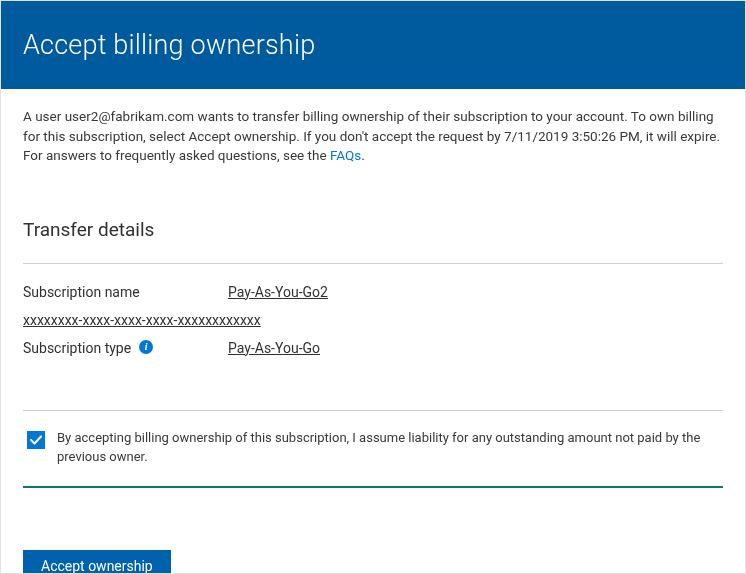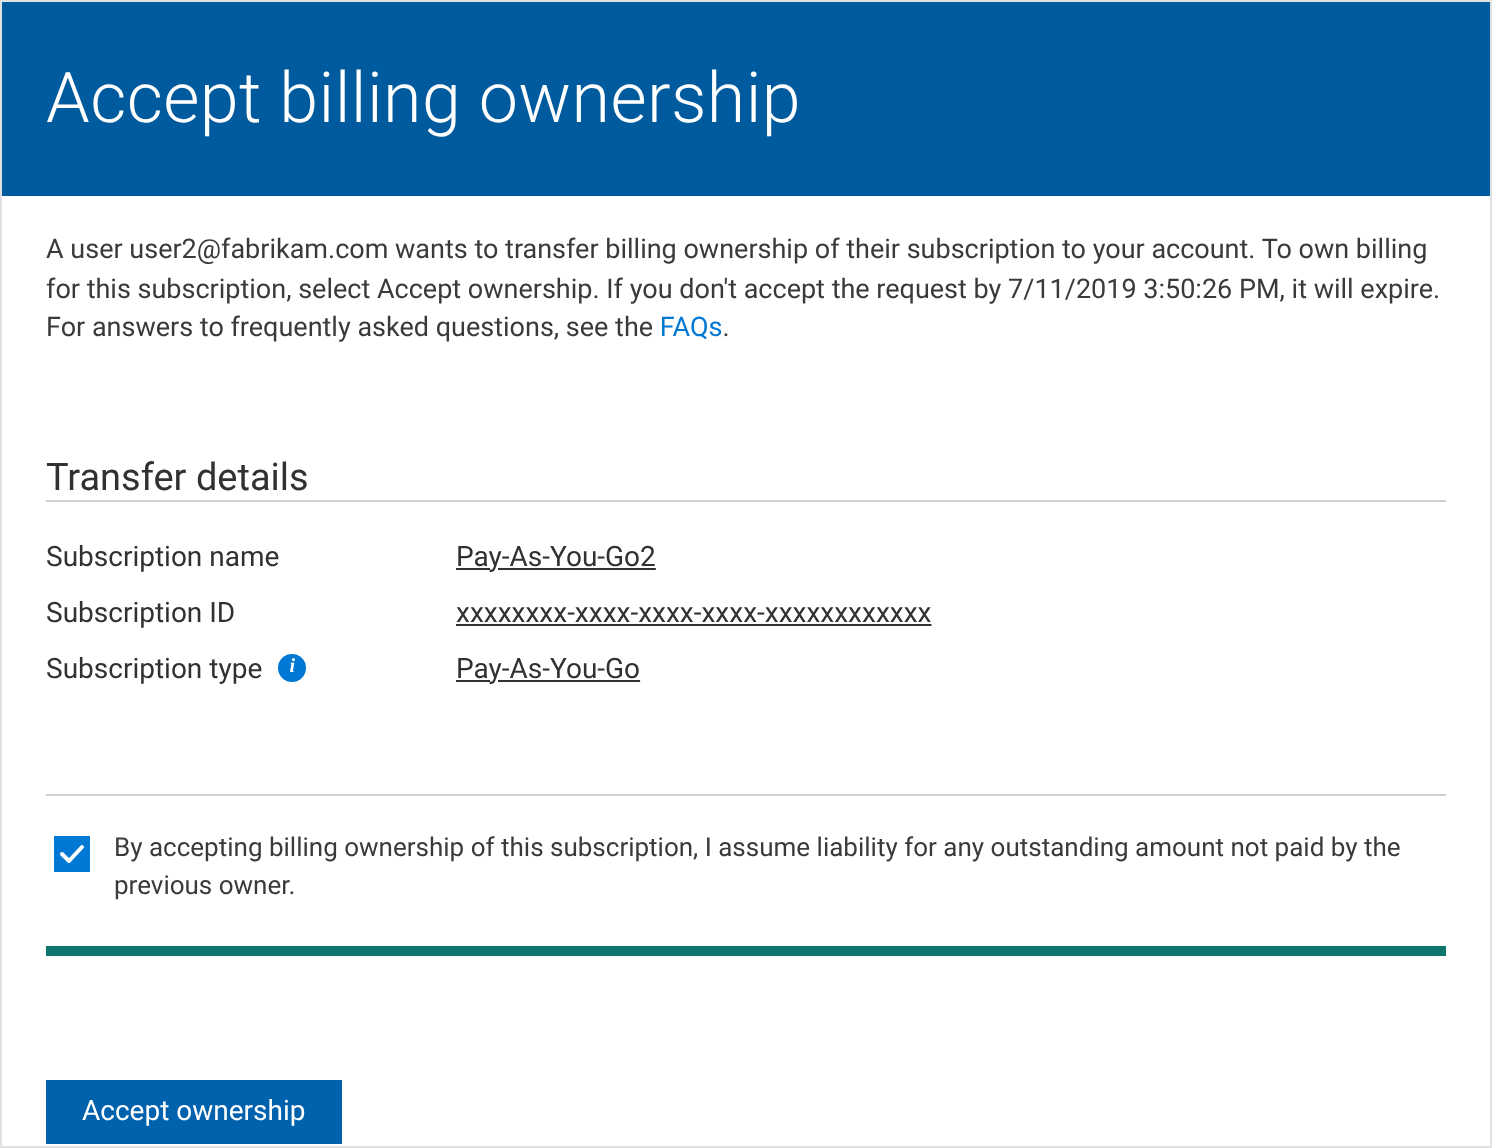--- a/index.html
+++ b/index.html
@@ -12,41 +12,41 @@
     height: 574px;
     border: 1px solid #e1e1e1;
   }
   .header {
     background: #005a9e;
     color: #fff;
     padding: 28px 22px 28px 22px;
   }
   .header h1 {
     font-weight: 300;
-    font-size: 35px;
+    font-size: 27px;
     letter-spacing: 0.2px;
   }
   .content {
     padding: 18px 22px 0 22px;
   }
   .intro {
     font-size: 13.5px;
     line-height: 1.45;
     color: #3b3a39;
     margin-bottom: 52px;
   }
   .intro a {
     color: #0078d4;
     text-decoration: none;
   }
   .section-title {
     font-size: 19px;
     font-weight: 400;
     color: #323130;
-    padding-bottom: 0;
+    padding-bottom: 22px;
     border-bottom: 1px solid #cfcfcf;
     margin-bottom: 14px;
   }
   .detail-row {
     display: flex;
     align-items: center;
     font-size: 14px;
     color: #323130;
     padding: 6px 0;
   }
@@ -71,21 +71,21 @@
     align-items: center;
     justify-content: center;
     font-size: 10px;
     font-weight: 700;
     font-style: italic;
     font-family: Georgia, serif;
     line-height: 1;
   }
   .consent-block {
     border-top: 1px solid #cfcfcf;
-    border-bottom: 5px solid #0f766e;
+    border-bottom: 2px solid #0f766e;
     margin-top: 48px;
     padding: 18px 4px 20px 4px;
     display: flex;
     align-items: flex-start;
     gap: 12px;
   }
   .checkbox {
     width: 18px;
     height: 18px;
     background: #0078d4;
@@ -136,23 +136,20 @@
   <h2 class="section-title">Transfer details</h2>
 
   <div class="detail-row">
     <div class="detail-label">
       <span>Subscription name</span>
     </div>
     <div class="detail-value">Pay-As-You-Go2</div>
   </div>
 
   <div class="detail-row">
-    <div class="detail-label">
-      <span>Subscription ID</span>
-    </div>
     <div class="detail-value">xxxxxxxx-xxxx-xxxx-xxxx-xxxxxxxxxxxx</div>
   </div>
 
   <div class="detail-row">
     <div class="detail-label">
       <span>Subscription type</span>
       <span class="info-icon">i</span>
     </div>
     <div class="detail-value">Pay-As-You-Go</div>
   </div>

